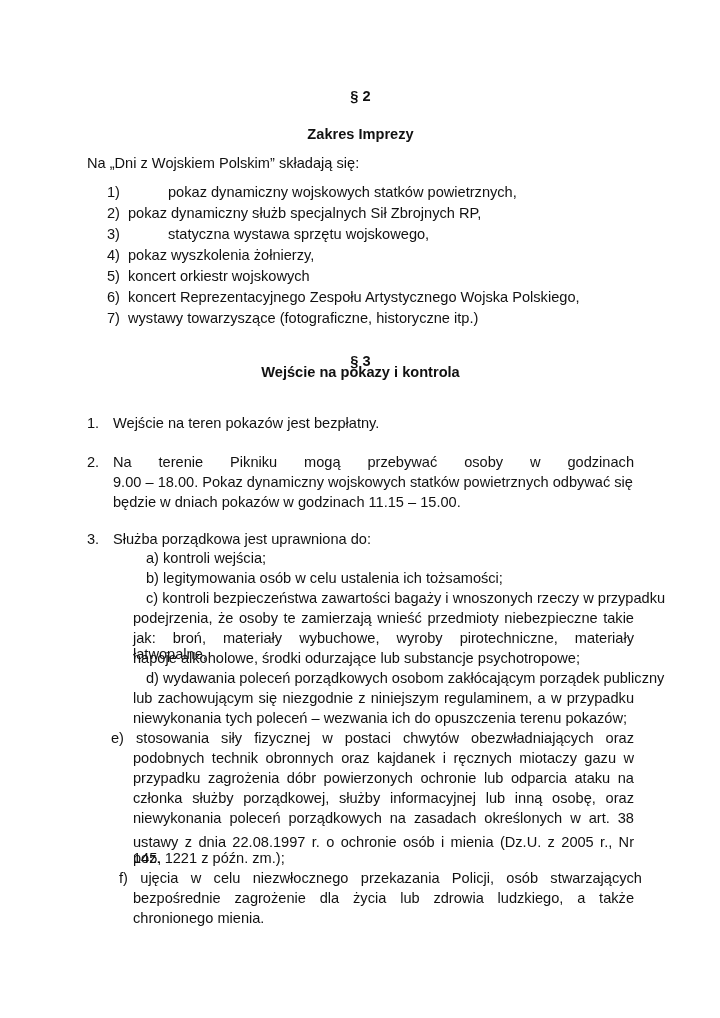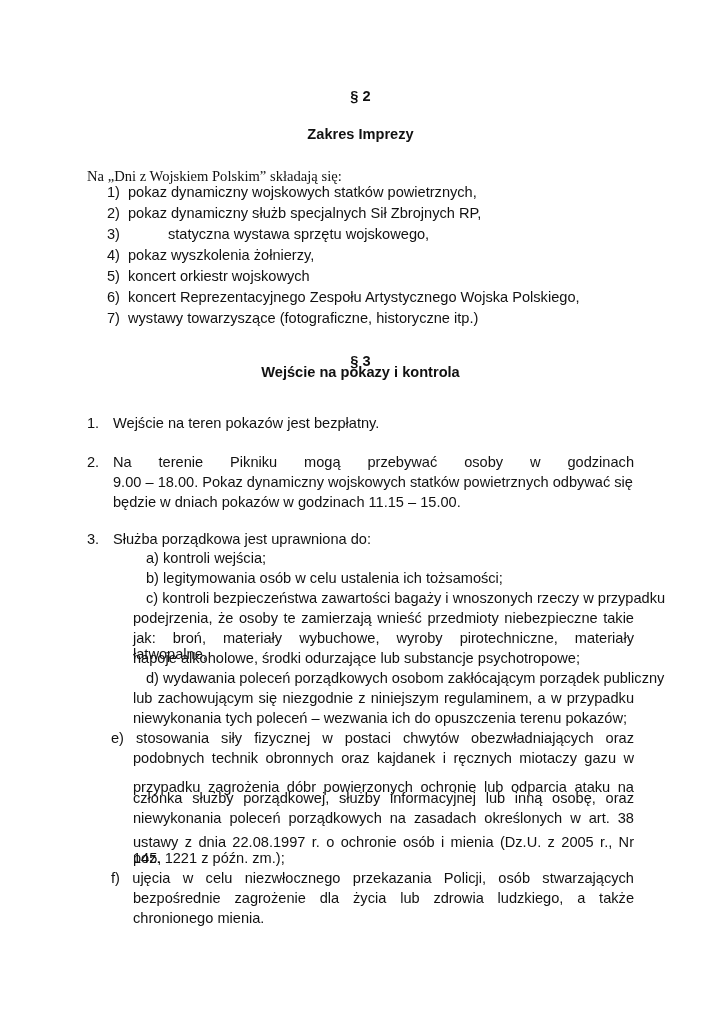--- a/index.html
+++ b/index.html
@@ -25,25 +25,25 @@
     .s-first { left: 111px; width: 523px; }
     .s-cont { left: 133px; width: 501px; }
   </style>
 </head>
 <body>
 
 <div class="page">
 
   <div class="center" style="top:88px;">§ 2</div>
   <div class="center" style="top:126px;">Zakres Imprezy</div>
-  <div class="line intro" style="top:168px;font-family:Liberation Serif, serif;">Na „Dni z Wojskiem Polskim” składają się:</div>
+  <div class="line intro" style="top:155px;">Na „Dni z Wojskiem Polskim” składają się:</div>
 
   <div>
     <div class="line li-num" style="top:184px;">1)</div>
-    <div class="line li-txt" style="top:184px;">pokaz dynamiczny wojskowych statków powietrznych,</div>
+    <div class="line li-txt" style="top:184px;margin-left:40px;">pokaz dynamiczny wojskowych statków powietrznych,</div>
     <div class="line li-num" style="top:205px;">2)</div>
     <div class="line li-txt" style="top:205px;">pokaz dynamiczny służb specjalnych Sił Zbrojnych RP,</div>
     <div class="line li-num" style="top:226px;">3)</div>
     <div class="line li-txt" style="top:226px;margin-left:40px;">statyczna wystawa sprzętu wojskowego,</div>
     <div class="line li-num" style="top:247px;">4)</div>
     <div class="line li-txt" style="top:247px;">pokaz wyszkolenia żołnierzy,</div>
     <div class="line li-num" style="top:268px;">5)</div>
     <div class="line li-txt" style="top:268px;">koncert orkiestr wojskowych</div>
     <div class="line li-num" style="top:289px;">6)</div>
     <div class="line li-txt" style="top:289px;">koncert Reprezentacyjnego Zespołu Artystycznego Wojska Polskiego,</div>
@@ -85,23 +85,23 @@
 
   <div class="line s-lbl" style="top:670px;">
     <span>d)</span>
     <span>wydawania poleceń porządkowych osobom zakłócającym porządek publiczny</span>
   </div>
   <div class="just s-cont" style="top:690px;">lub zachowującym się niezgodnie z niniejszym regulaminem, a w przypadku</div>
   <div class="line s-cont" style="top:710px;">niewykonania tych poleceń – wezwania ich do opuszczenia terenu pokazów;</div>
 
   <div class="just s-first" style="top:730px;"><span>e)</span> <span>stosowania siły fizycznej w postaci chwytów obezwładniających oraz</span></div>
   <div class="just s-cont" style="top:750px;">podobnych technik obronnych oraz kajdanek i ręcznych miotaczy gazu w</div>
-  <div class="just s-cont" style="top:770px;margin-top:9px;">przypadku zagrożenia dóbr powierzonych ochronie lub odparcia ataku na</div>
+  <div class="just s-cont" style="top:770px;">przypadku zagrożenia dóbr powierzonych ochronie lub odparcia ataku na</div>
   <div class="just s-cont" style="top:790px;">członka służby porządkowej, służby informacyjnej lub inną osobę, oraz</div>
   <div class="just s-cont" style="top:810px;">niewykonania poleceń porządkowych na zasadach określonych w art. 38</div>
   <div class="just s-cont" style="top:834px;">ustawy z dnia 22.08.1997 r. o ochronie osób i mienia (Dz.U. z 2005 r., Nr 145,</div>
   <div class="line s-cont" style="top:850px;">poz. 1221 z późn. zm.);</div>
 
-  <div class="just s-first" style="top:870px;"><span>f)</span> <span>ujęcia w celu niezwłocznego przekazania Policji, osób stwarzających</span></div>
+  <div class="just s-first" style="top:870px;margin-left:8px;"><span>f)</span> <span>ujęcia w celu niezwłocznego przekazania Policji, osób stwarzających</span></div>
   <div class="just s-cont" style="top:890px;">bezpośrednie zagrożenie dla życia lub zdrowia ludzkiego, a także</div>
   <div class="line s-cont" style="top:910px;">chronionego mienia.</div>
 
 </div>
 
 </body></html>

